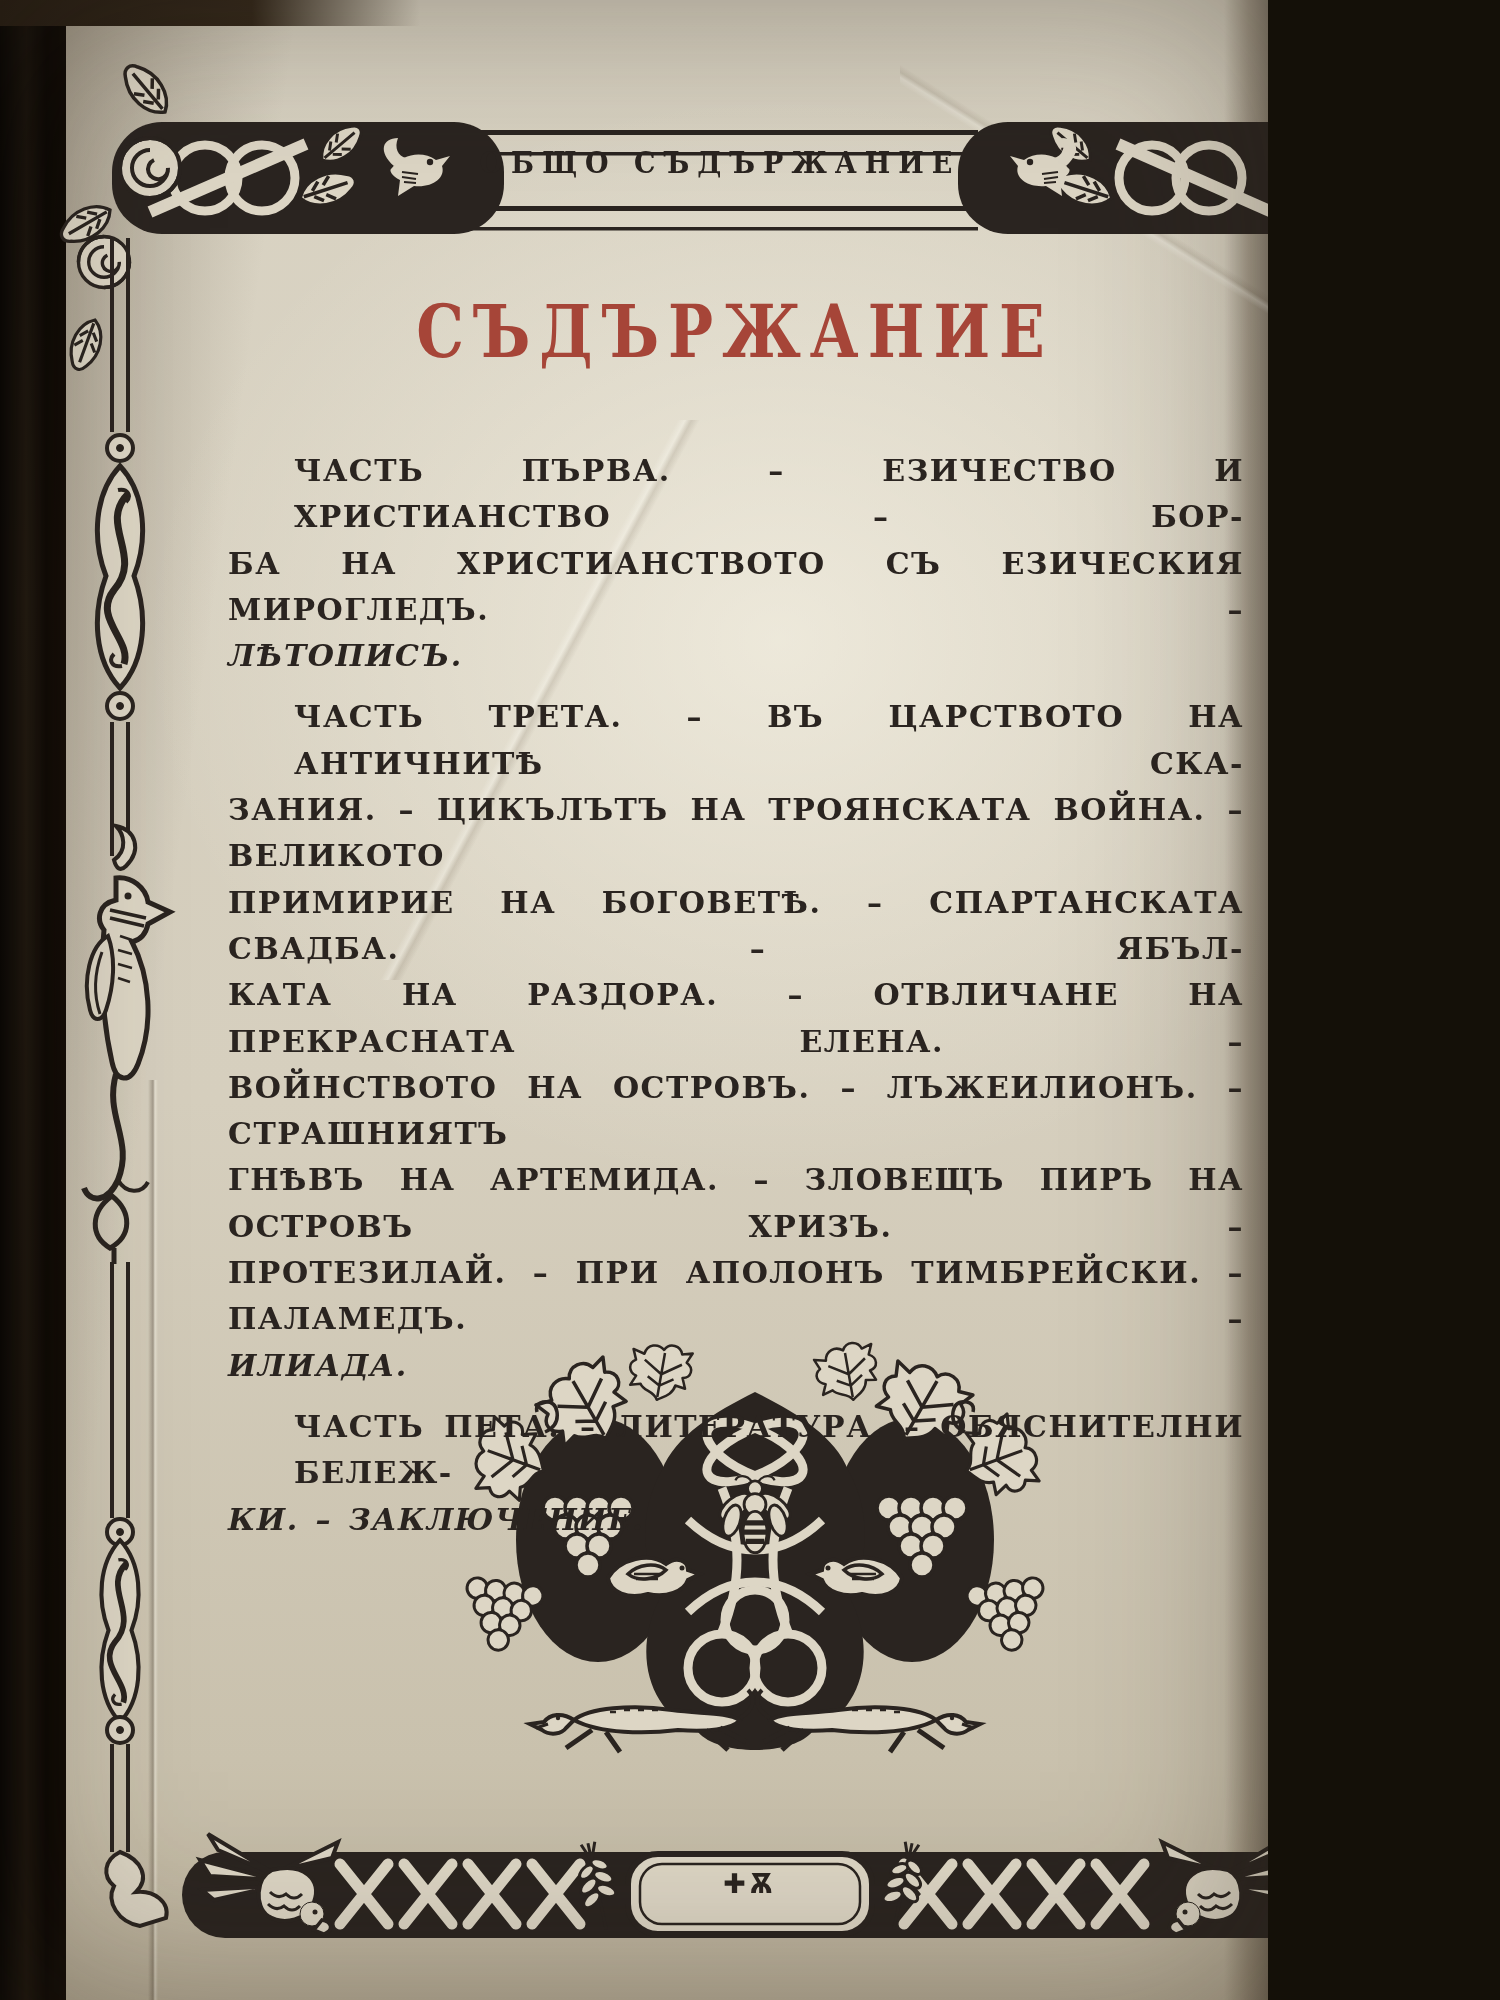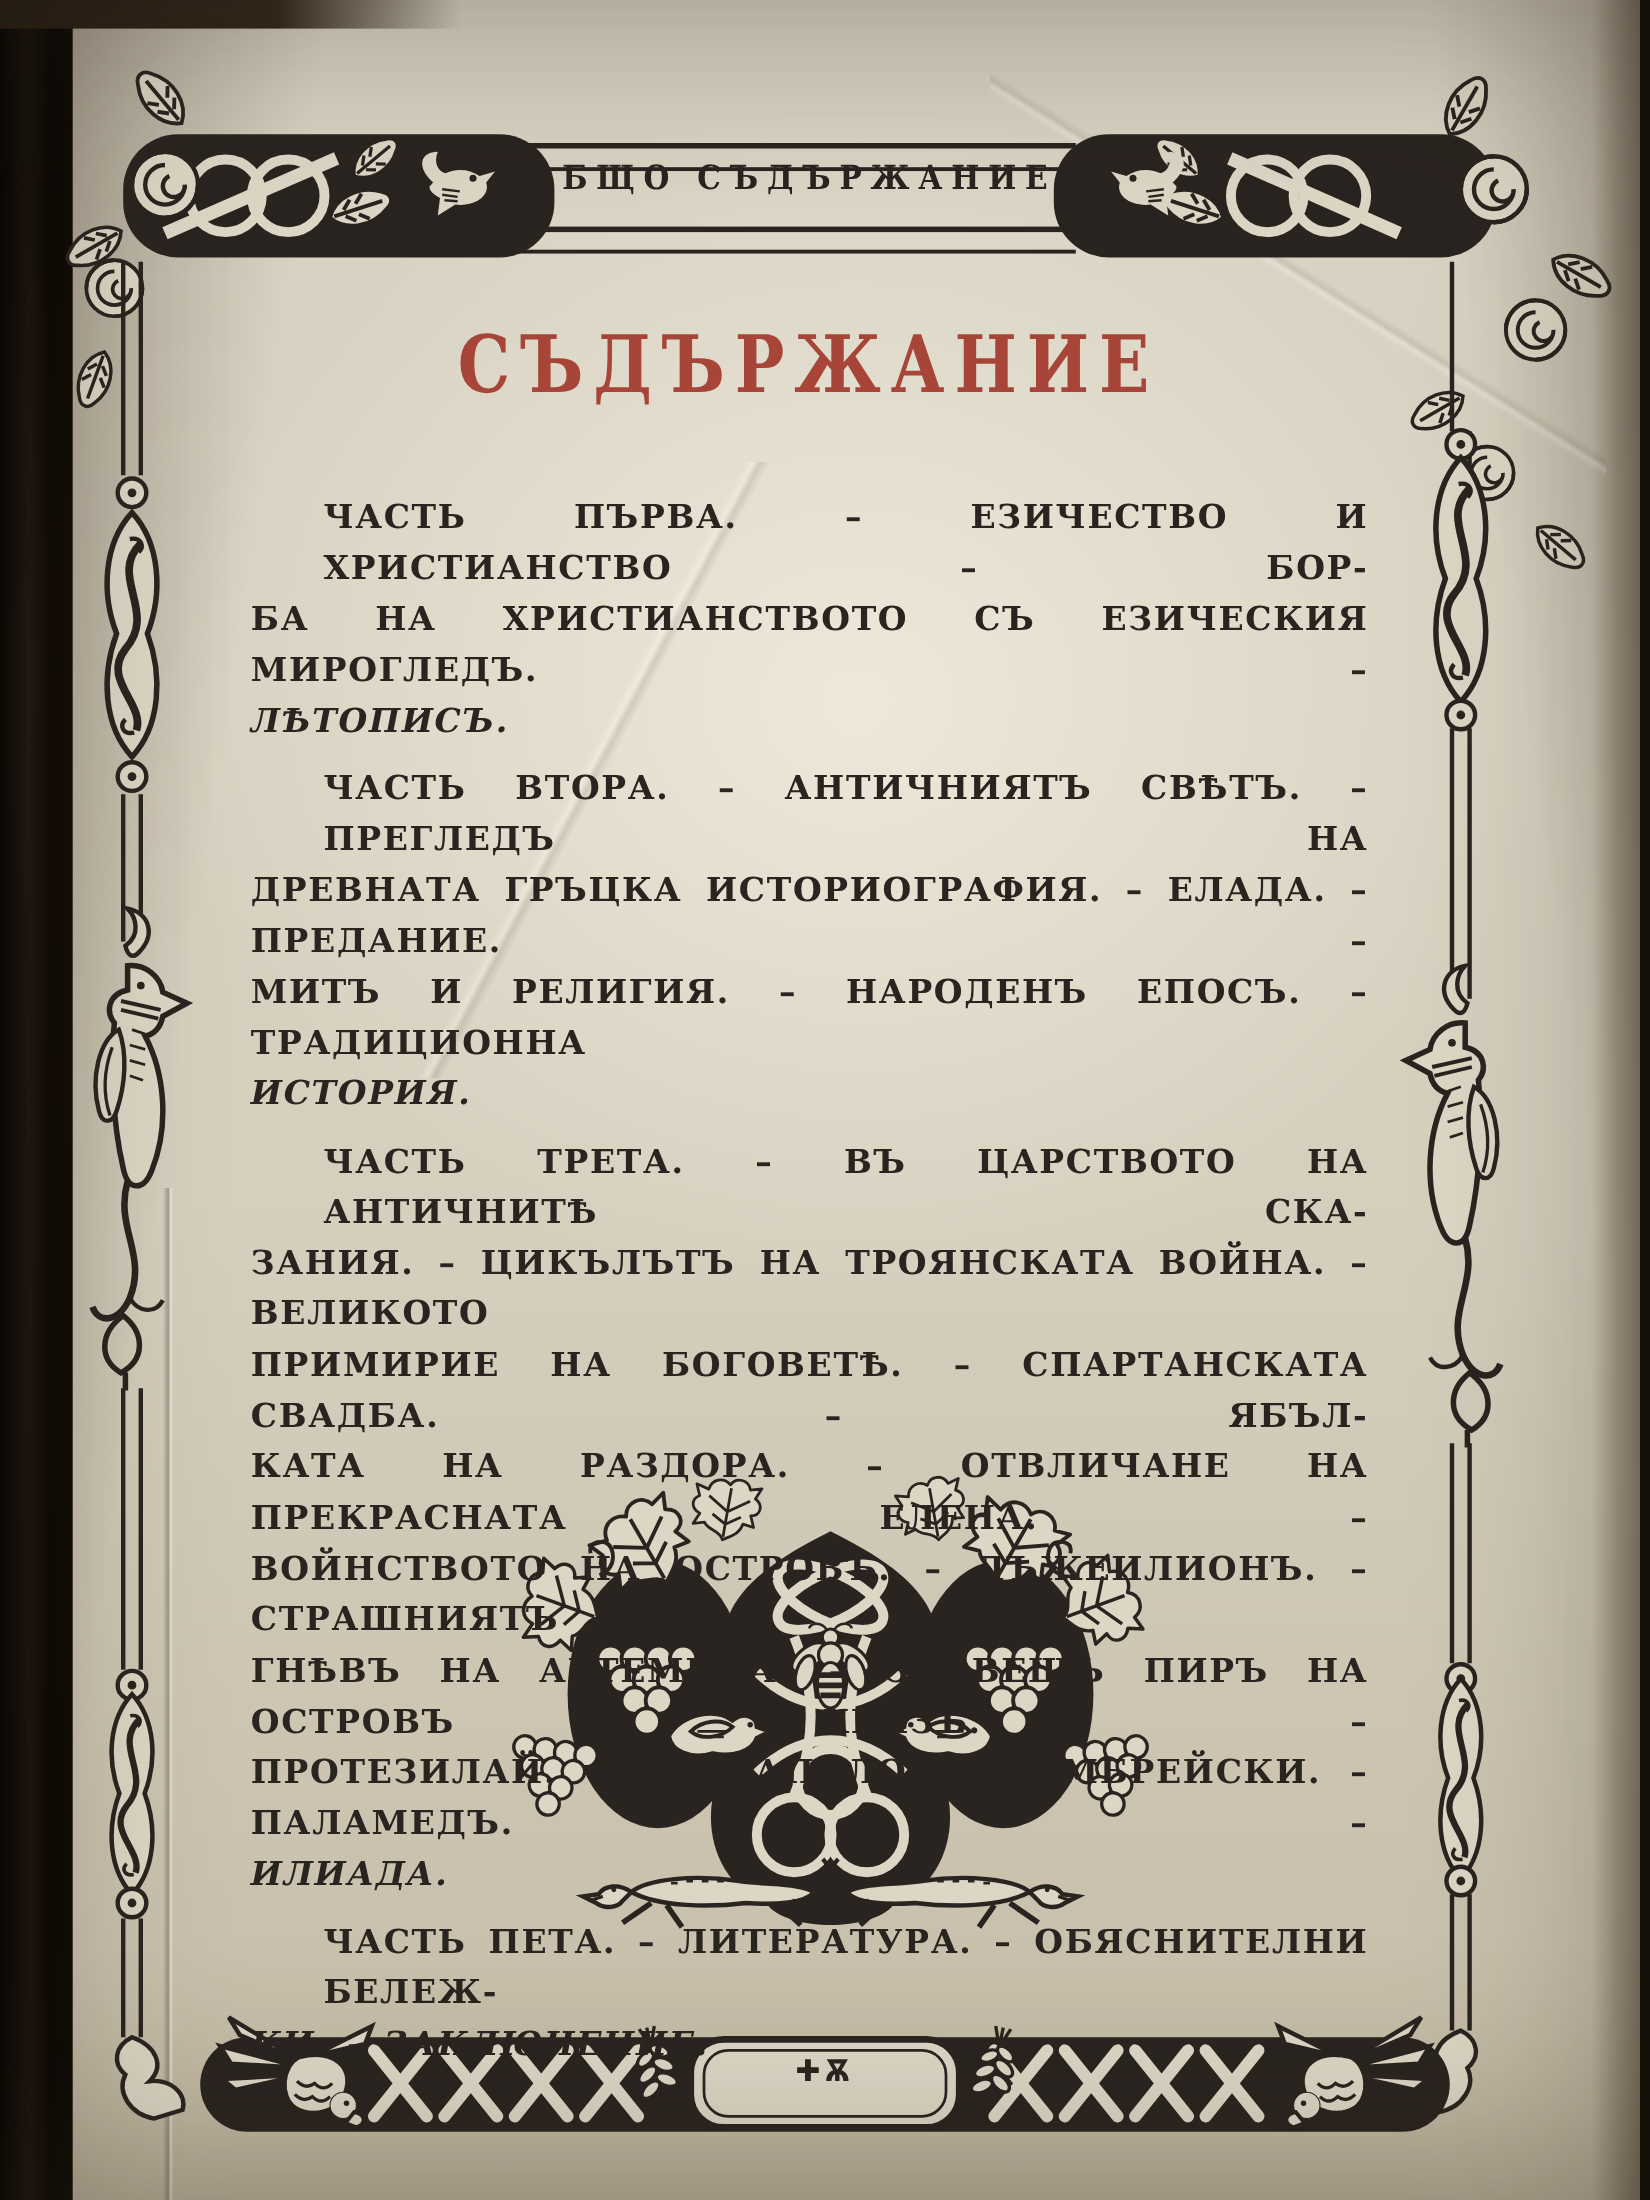--- a/index.html
+++ b/index.html
@@ -1,16 +1,16 @@
 <!DOCTYPE html>
 <html><head>
 <meta charset="utf-8">
 <style>
   html,body{margin:0;padding:0;background:#141008;}
-  .scene{position:relative;width:1491px;height:2000px;overflow:hidden;
+  .scene{position:relative;width:1268px;height:2000px;overflow:hidden;
          font-family:"DejaVu Serif", serif;}
   
   .binding{position:absolute;left:0;top:0;width:66px;height:2000px;
     background:linear-gradient(90deg,#120d09 0%,#2a211763 40%,#46392a 70%,#6d5c45 100%),
                linear-gradient(180deg,#1b140d,#2e2418 30%,#241b11 80%);
     background-blend-mode:multiply;}
   .page{position:absolute;left:58px;top:0;width:1442px;height:2000px;
     background:
       radial-gradient(ellipse 880px 760px at 50% 32%, rgba(255,252,240,.55), rgba(255,252,240,0) 72%),
       linear-gradient(98deg, rgba(84,71,54,.38), rgba(84,71,54,0) 14%),
@@ -318,26 +318,20 @@
 
   <div class="main-title" style="color: rgb(166, 69, 56);">СЪДЪРЖАНИЕ</div>
 
   <div class="toc" style="color: rgb(42, 36, 32);">
       <div class="para">
         <div class="line first">ЧАСТЬ ПЪРВА. – ЕЗИЧЕСТВО И ХРИСТИАНСТВО – БОР-</div>
         <div class="line">БА НА ХРИСТИАНСТВОТО СЪ ЕЗИЧЕСКИЯ МИРОГЛЕДЪ. –</div>
         <div class="line last">ЛѢТОПИСЪ.</div>
       </div>
       <div class="para">
-        <div class="line first">ЧАСТЬ ВТОРА. – АНТИЧНИЯТЪ СВѢТЪ. – ПРЕГЛЕДЪ НА</div>
-        <div class="line">ДРЕВНАТА ГРЪЦКА ИСТОРИОГРАФИЯ. – ЕЛАДА. – ПРЕДАНИЕ. –</div>
-        <div class="line">МИТЪ И РЕЛИГИЯ. – НАРОДЕНЪ ЕПОСЪ. – ТРАДИЦИОННА</div>
-        <div class="line last">ИСТОРИЯ.</div>
-      </div>
-      <div class="para">
         <div class="line first">ЧАСТЬ ТРЕТА. – ВЪ ЦАРСТВОТО НА АНТИЧНИТѢ СКА-</div>
         <div class="line">ЗАНИЯ. – ЦИКЪЛЪТЪ НА ТРОЯНСКАТА ВОЙНА. – ВЕЛИКОТО</div>
         <div class="line">ПРИМИРИЕ НА БОГОВЕТѢ. – СПАРТАНСКАТА СВАДБА. – ЯБЪЛ-</div>
         <div class="line">КАТА НА РАЗДОРА. – ОТВЛИЧАНЕ НА ПРЕКРАСНАТА ЕЛЕНА. –</div>
         <div class="line">ВОЙНСТВОТО НА ОСТРОВЪ. – ЛЪЖЕИЛИОНЪ. – СТРАШНИЯТЪ</div>
         <div class="line">ГНѢВЪ НА АРТЕМИДА. – ЗЛОВЕЩЪ ПИРЪ НА ОСТРОВЪ ХРИЗЪ. –</div>
         <div class="line">ПРОТЕЗИЛАЙ. – ПРИ АПОЛОНЪ ТИМБРЕЙСКИ. – ПАЛАМЕДЪ. –</div>
         <div class="line last">ИЛИАДА.</div>
       </div>
       <div class="para">

